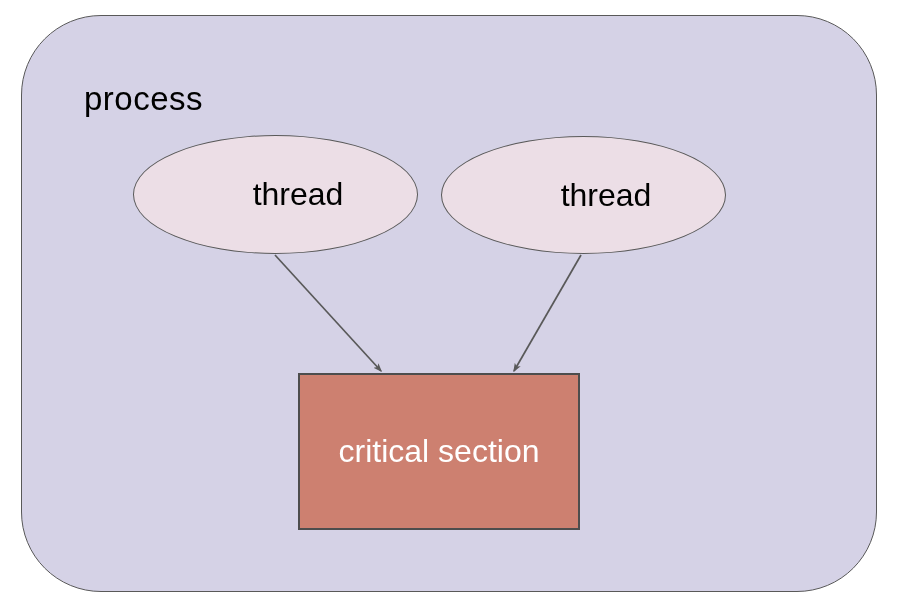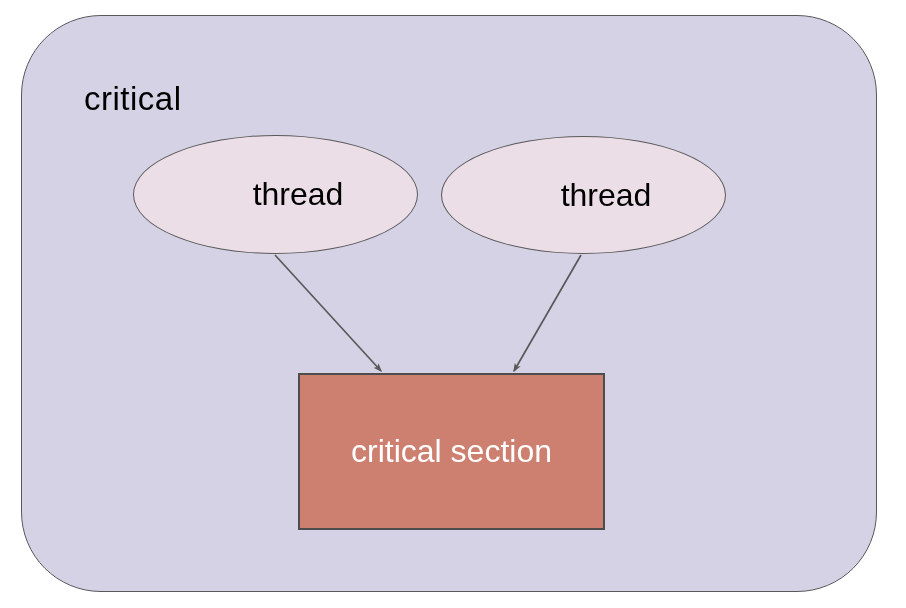--- a/index.html
+++ b/index.html
@@ -48,21 +48,21 @@
   .thread-ellipse.right { left: 441px; top: 136px; width: 285px; height: 118px; }
   .thread-label {
     font-size: 32px;
     color: var(--thread-text, #000000);
     margin-left: 45px;
   }
   .critical-box {
     position: absolute;
     left: 298px;
     top: 373px;
-    width: 307px;
+    width: 282px;
     height: 157px;
     box-sizing: border-box;
     background: var(--critical-fill, #cd8070);
     border: 2px solid var(--critical-border, #4d4d4d);
     display: flex;
     align-items: center;
     justify-content: center;
   }
   .critical-label {
     font-size: 32px;
@@ -84,21 +84,21 @@
   .arrow-head {
     fill: var(--arrow, #595959);
   }
 </style>
 </head>
 <body>
 
 <div class="canvas">
 
   <div class="process-box">
-    <div class="process-label">critical</div>
+    <div class="process-label">process</div>
 
   </div>
 
   <div class="thread-ellipse left">
     <span class="thread-label">thread</span>
   </div>
 
   <div class="thread-ellipse right">
     <span class="thread-label">thread</span>
   </div>

